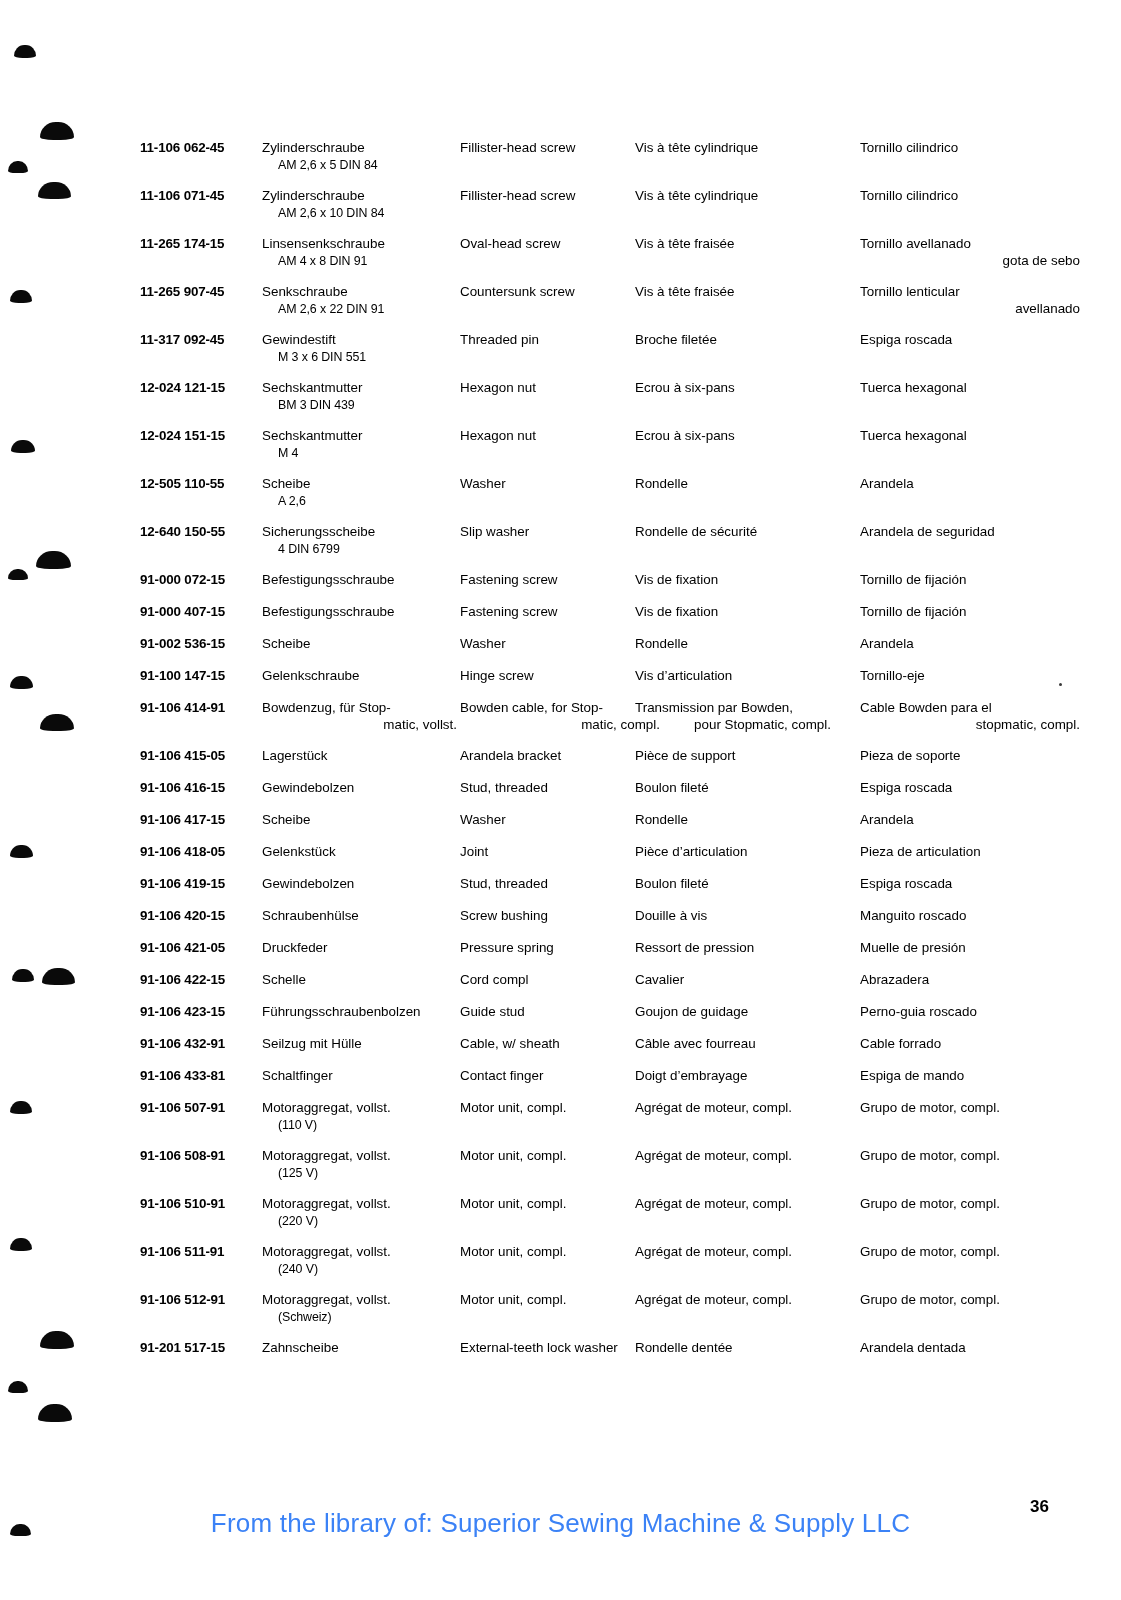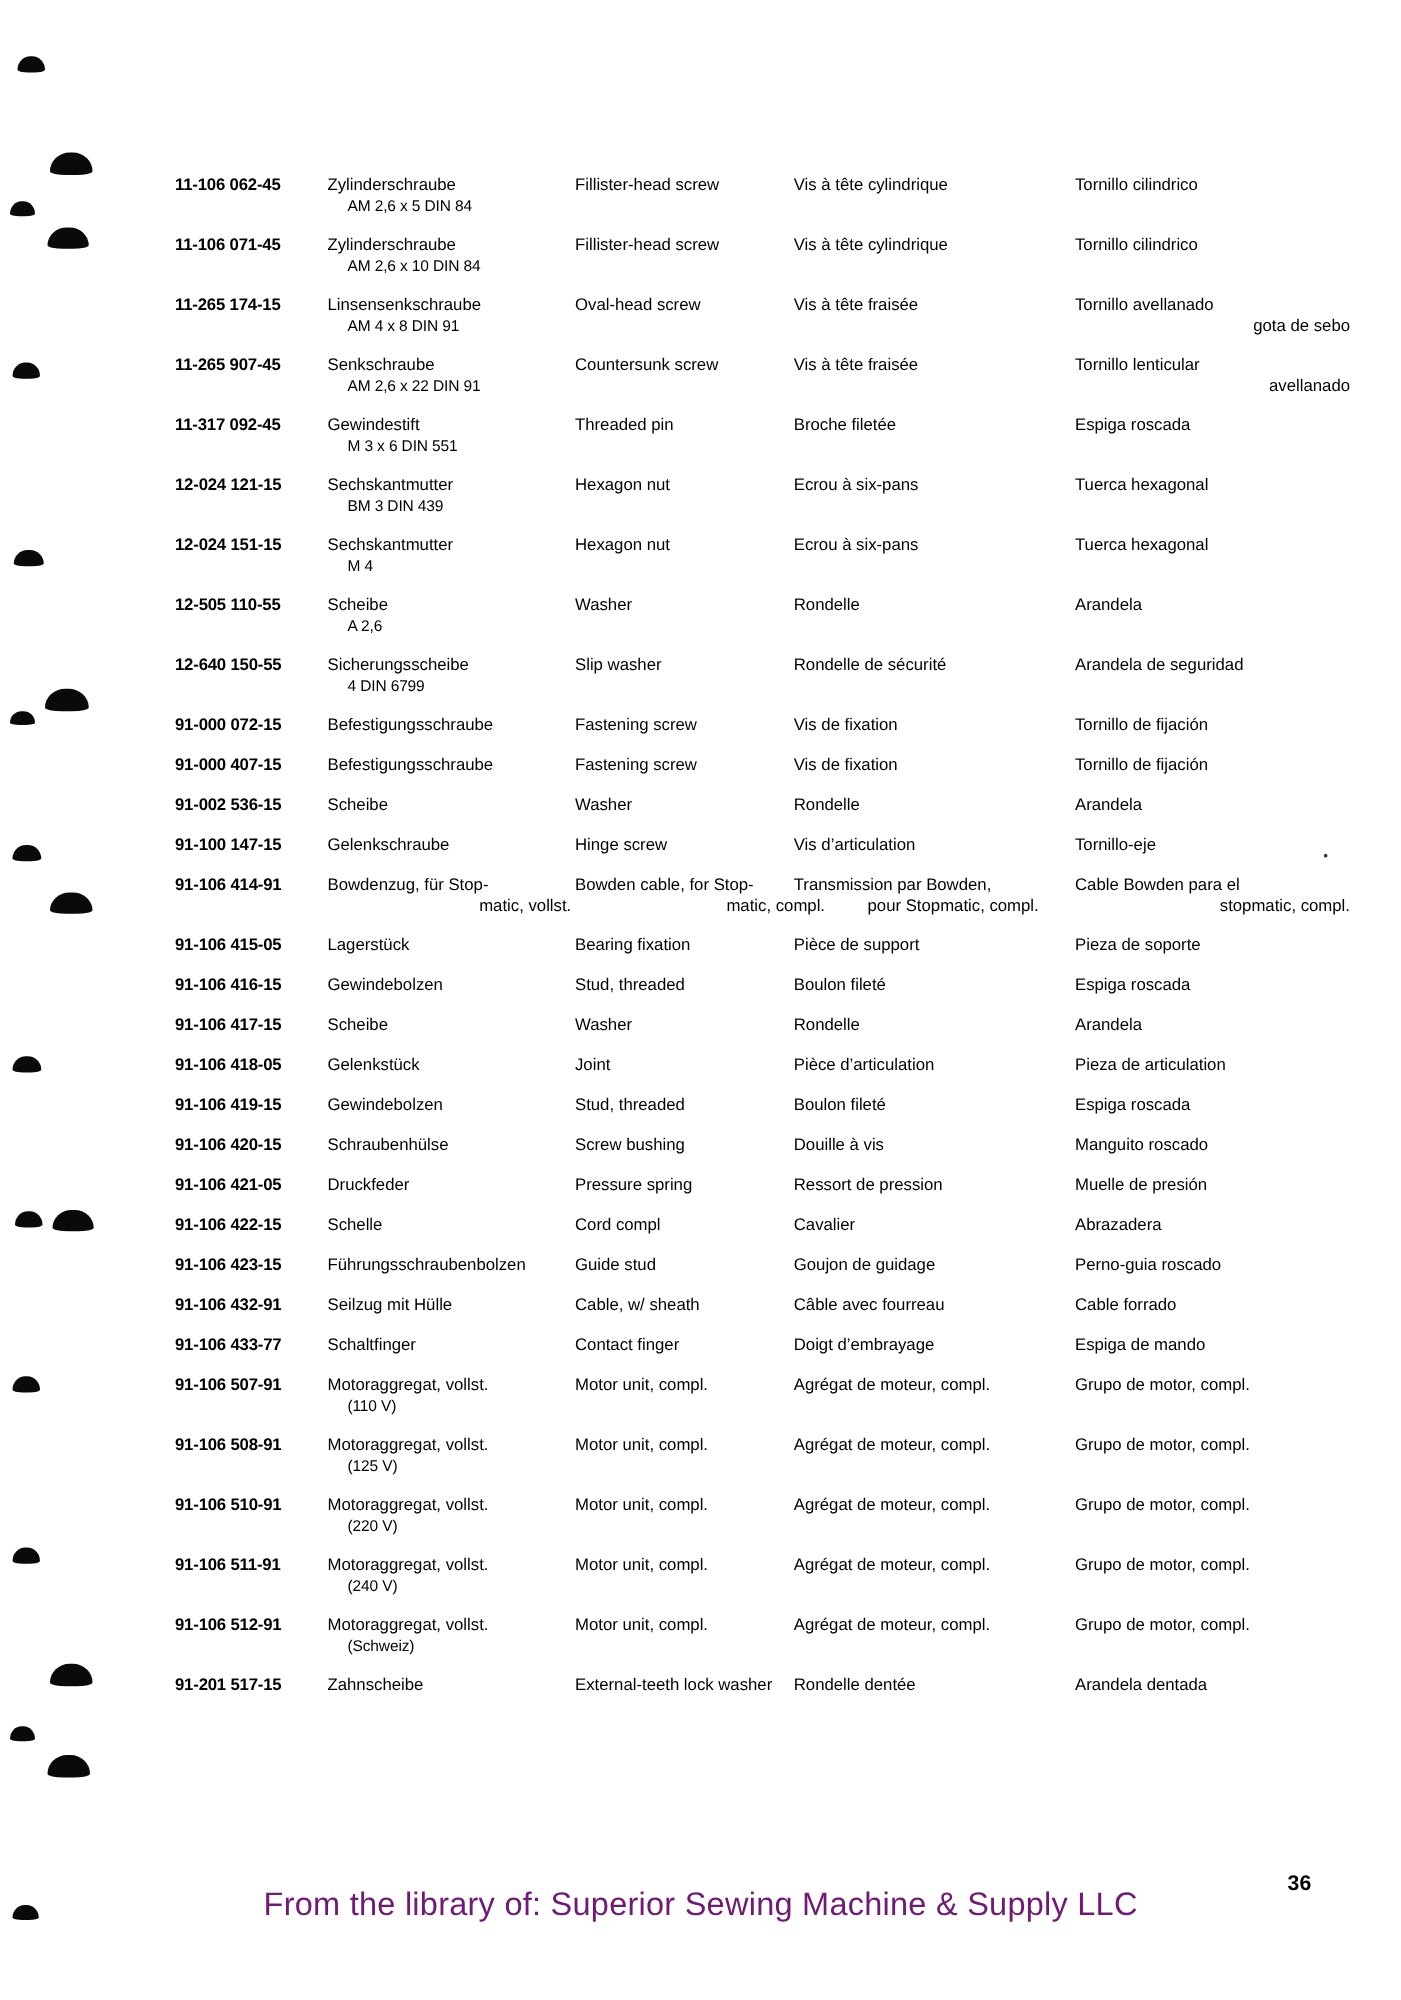--- a/index.html
+++ b/index.html
@@ -221,21 +221,21 @@
       <div class="parts-row" style="position: absolute; top: 560px;">
         <div class="cell c-partno"><span>91-106 414-91</span></div>
         <div class="cell c-de"><span>Bowdenzug, für Stop-</span><span class="cont-line">matic, vollst.</span></div>
         <div class="cell c-en"><span>Bowden cable, for Stop-</span><span class="cont-line">matic, compl.</span></div>
         <div class="cell c-fr"><span>Transmission par Bowden,</span><span class="cont-line">pour Stopmatic, compl.</span></div>
         <div class="cell c-es"><span>Cable Bowden para el</span><span class="cont-line">stopmatic, compl.</span></div>
       </div>
       <div class="parts-row" style="position: absolute; top: 608px;">
         <div class="cell c-partno"><span>91-106 415-05</span></div>
         <div class="cell c-de"><span>Lagerstück</span></div>
-        <div class="cell c-en"><span>Bearing fixation</span></div>
+        <div class="cell c-en"><span>Arandela bracket</span></div>
         <div class="cell c-fr"><span>Pièce de support</span></div>
         <div class="cell c-es"><span>Pieza de soporte</span></div>
       </div>
       <div class="parts-row" style="position: absolute; top: 640px;">
         <div class="cell c-partno"><span>91-106 416-15</span></div>
         <div class="cell c-de"><span>Gewindebolzen</span></div>
         <div class="cell c-en"><span>Stud, threaded</span></div>
         <div class="cell c-fr"><span>Boulon fileté</span></div>
         <div class="cell c-es"><span>Espiga roscada</span></div>
       </div>
@@ -289,21 +289,21 @@
         <div class="cell c-es"><span>Perno-guia roscado</span></div>
       </div>
       <div class="parts-row" style="position: absolute; top: 896px;">
         <div class="cell c-partno"><span>91-106 432-91</span></div>
         <div class="cell c-de"><span>Seilzug mit Hülle</span></div>
         <div class="cell c-en"><span>Cable, w/ sheath</span></div>
         <div class="cell c-fr"><span>Câble avec fourreau</span></div>
         <div class="cell c-es"><span>Cable forrado</span></div>
       </div>
       <div class="parts-row" style="position: absolute; top: 928px;">
-        <div class="cell c-partno"><span>91-106 433-77</span></div>
+        <div class="cell c-partno"><span>91-106 433-81</span></div>
         <div class="cell c-de"><span>Schaltfinger</span></div>
         <div class="cell c-en"><span>Contact finger</span></div>
         <div class="cell c-fr"><span>Doigt d’embrayage</span></div>
         <div class="cell c-es"><span>Espiga de mando</span></div>
       </div>
       <div class="parts-row" style="position: absolute; top: 960px;">
         <div class="cell c-partno"><span>91-106 507-91</span></div>
         <div class="cell c-de"><span>Motoraggregat, vollst.</span><span class="subspec">(110 V)</span></div>
         <div class="cell c-en"><span>Motor unit, compl.</span></div>
         <div class="cell c-fr"><span>Agrégat de moteur, compl.</span></div>
@@ -339,21 +339,21 @@
       </div>
       <div class="parts-row" style="position: absolute; top: 1200px;">
         <div class="cell c-partno"><span>91-201 517-15</span></div>
         <div class="cell c-de"><span>Zahnscheibe</span></div>
         <div class="cell c-en"><span>External-teeth lock washer</span></div>
         <div class="cell c-fr"><span>Rondelle dentée</span></div>
         <div class="cell c-es"><span>Arandela dentada</span></div>
       </div>
     </div>
 
-  <div id="footer-credit" style="color: #701a75;">From the library of: Superior Sewing Machine &amp; Supply LLC</div>
+  <div id="footer-credit" style="color: #3b82f6;">From the library of: Superior Sewing Machine &amp; Supply LLC</div>
   <div id="page-number">36</div>
   <div id="right-speck"></div>
 
 <div class="scan-mark" style="left: 14px; top: 45px; width: 22px; height: 13px;"></div>
     <div class="scan-mark" style="left: 40px; top: 122px; width: 34px; height: 18px;"></div>
     <div class="scan-mark" style="left: 8px; top: 161px; width: 20px; height: 12px;"></div>
     <div class="scan-mark" style="left: 38px; top: 182px; width: 33px; height: 17px;"></div>
     <div class="scan-mark" style="left: 10px; top: 290px; width: 22px; height: 13px;"></div>
     <div class="scan-mark" style="left: 11px; top: 440px; width: 24px; height: 13px;"></div>
     <div class="scan-mark" style="left: 36px; top: 551px; width: 35px; height: 18px;"></div>

